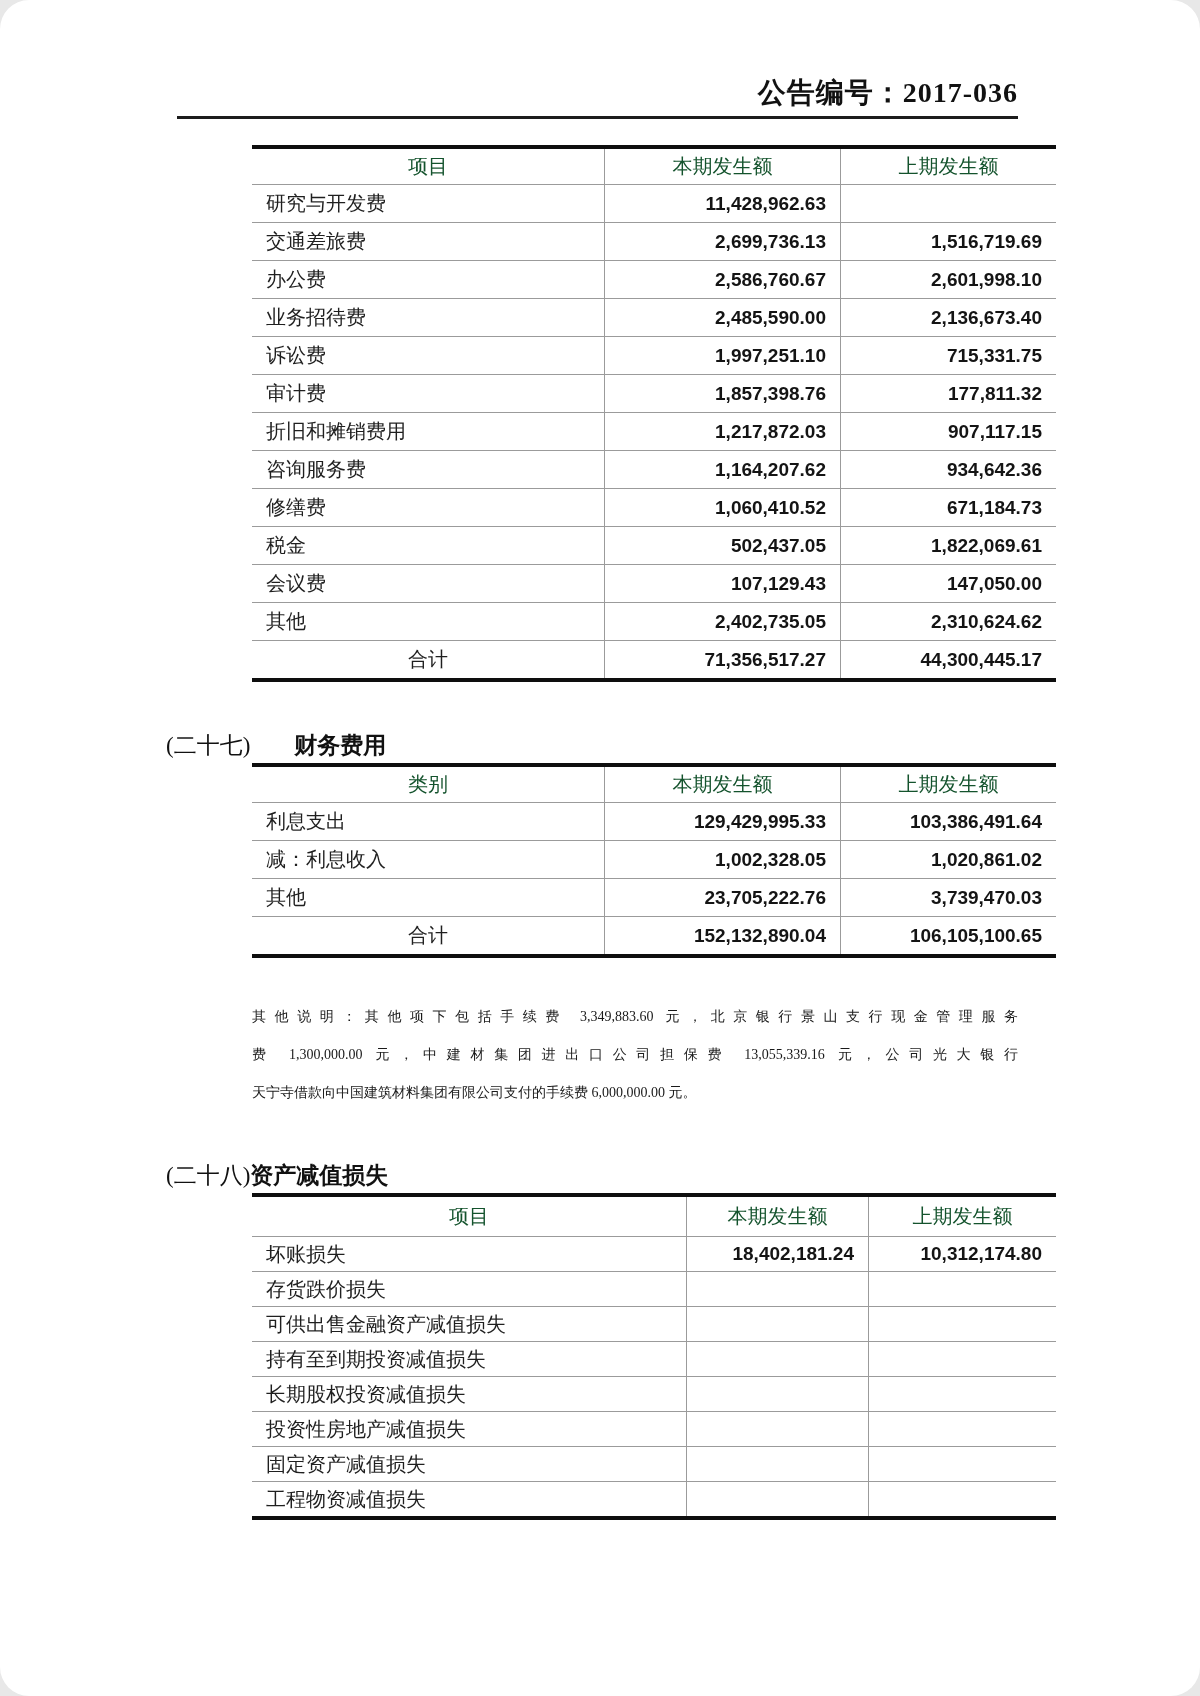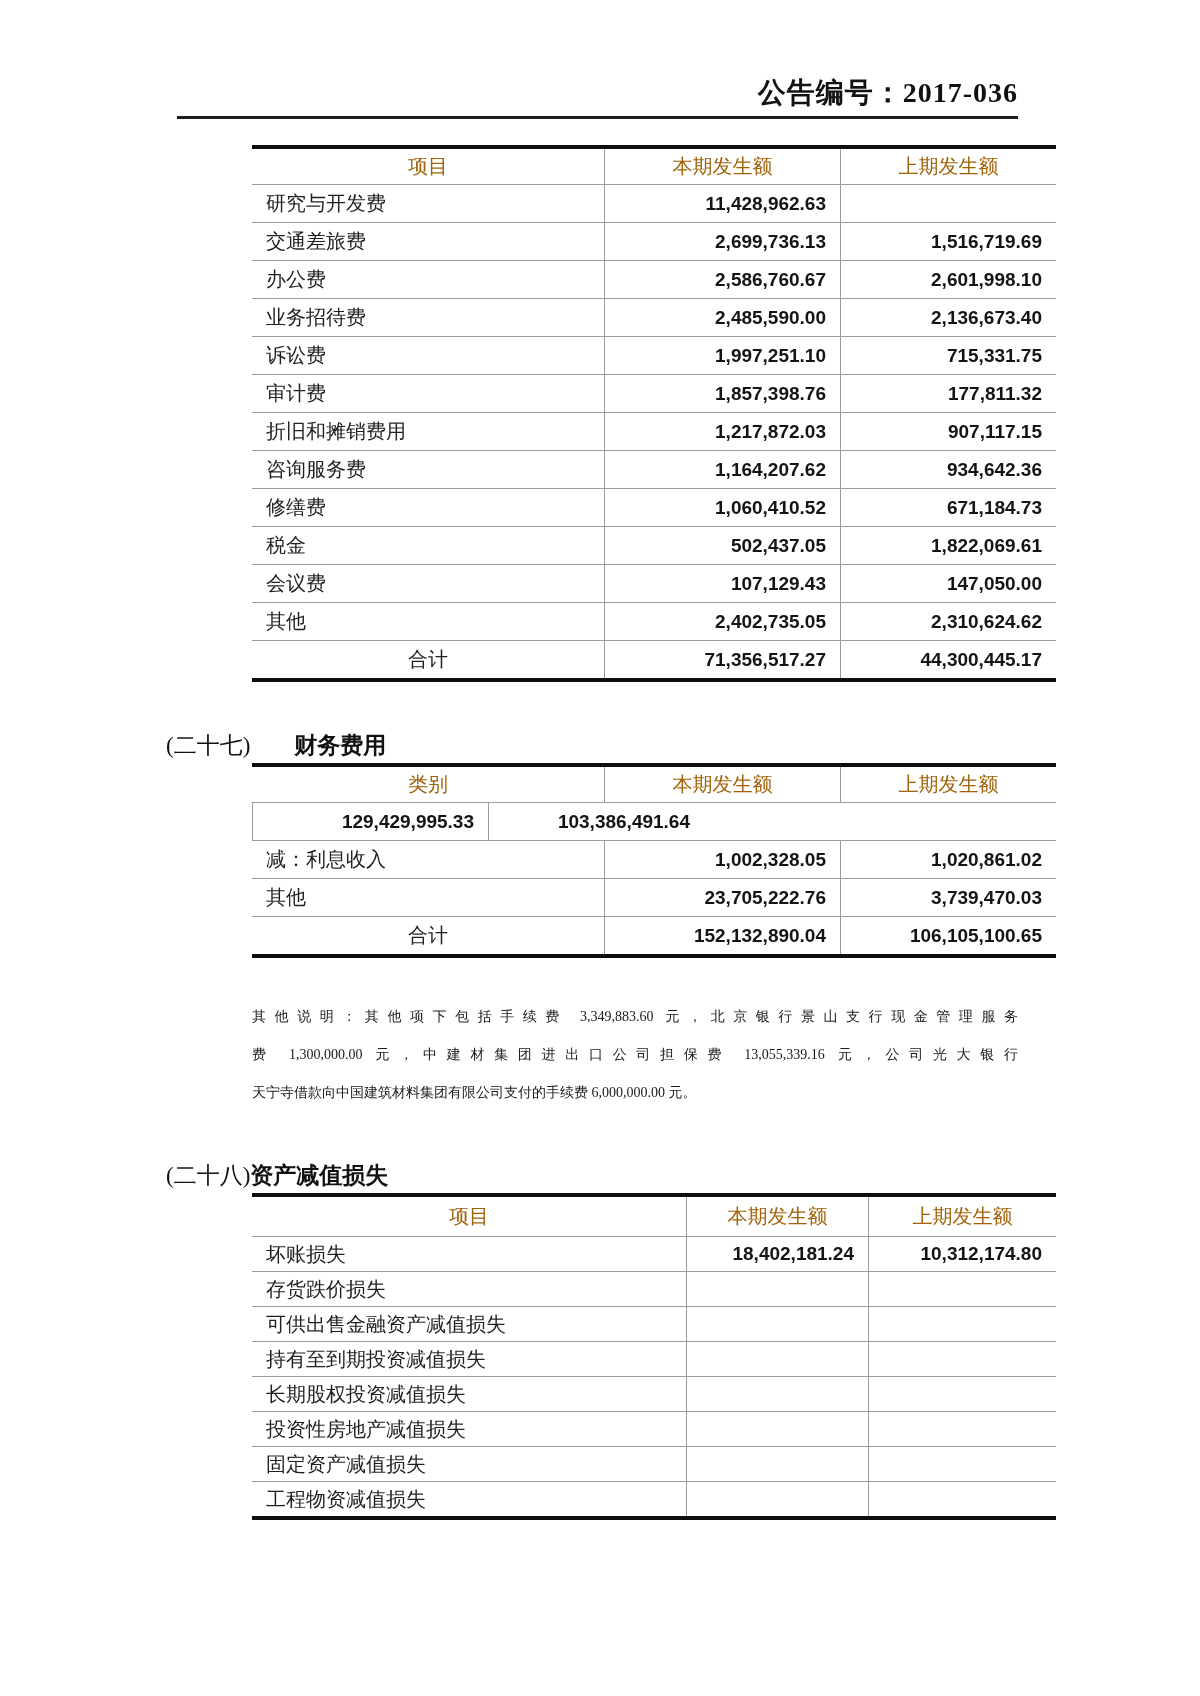--- a/index.html
+++ b/index.html
@@ -1,37 +1,38 @@
 <!DOCTYPE html>
 <html><head>
 <meta charset="utf-8">
 <style>
   html,body{margin:0;padding:0;background:#e8e8e8;}
   .page{
     position:relative;width:1200px;height:1696px;background:#ffffff;
     font-family:"Liberation Serif", serif;color:#1f1f1f;overflow:hidden;
     margin:0 auto;
+    border-radius:29px;
   }
   
   .doc-header{
     position:absolute;top:74px;right:182px;
     font-size:28px;font-weight:bold;letter-spacing:1px;color:#111;
   }
   .header-rule{
     position:absolute;left:177px;top:116px;width:841px;height:3px;background:#1c1c1c;
   }
   
   .fin-table{
     position:absolute;left:252px;width:804px;
     border-top:4px solid #0e0e0e;border-bottom:4px solid #0e0e0e;
     box-sizing:content-box;
   }
   .tr{display:flex;align-items:center;height:37px;border-top:1px solid #9b9b9b;}
   .tr.thead{border-top:none;height:35px;}
-  .tr.thead .td{justify-content:center;text-align:center;font-size:20px;color:#a16207;}
+  .tr.thead .td{justify-content:center;text-align:center;font-size:20px;color:#14532d;}
   .td{
     display:flex;align-items:center;height:100%;box-sizing:border-box;
     overflow:hidden;white-space:nowrap;
   }
   .td.c2,.td.c3{border-left:1px solid #9b9b9b;}
   .td.label{font-size:20px;padding-left:14px;text-align:center;}
   .td.num{
     font-family:"Liberation Sans", sans-serif;font-weight:600;font-size:19px;
     justify-content:flex-end;padding-right:14px;color:#141414;
   }
@@ -147,20 +148,21 @@
     <span class="sec-no">(二十七)</span><span class="sec-title gap-wide">财务费用</span>
   </div>
 
   <div class="fin-table cols-a" style="top:763px;">
     <div class="tr thead">
       <div class="td c1">类别</div>
       <div class="td c2">本期发生额</div>
       <div class="td c3">上期发生额</div>
     </div>
     <div class="tr">
+      <div class="td c1 label">利息支出</div>
       <div class="td c2 num">129,429,995.33</div>
       <div class="td c3 num">103,386,491.64</div>
     </div>
     <div class="tr">
       <div class="td c1 label">减：利息收入</div>
       <div class="td c2 num">1,002,328.05</div>
       <div class="td c3 num">1,020,861.02</div>
     </div>
     <div class="tr">
       <div class="td c1 label">其他</div>

